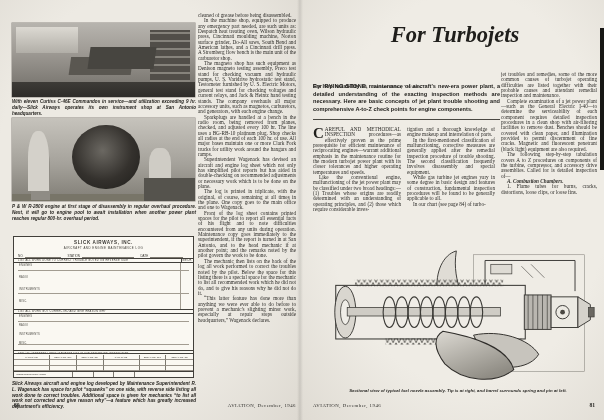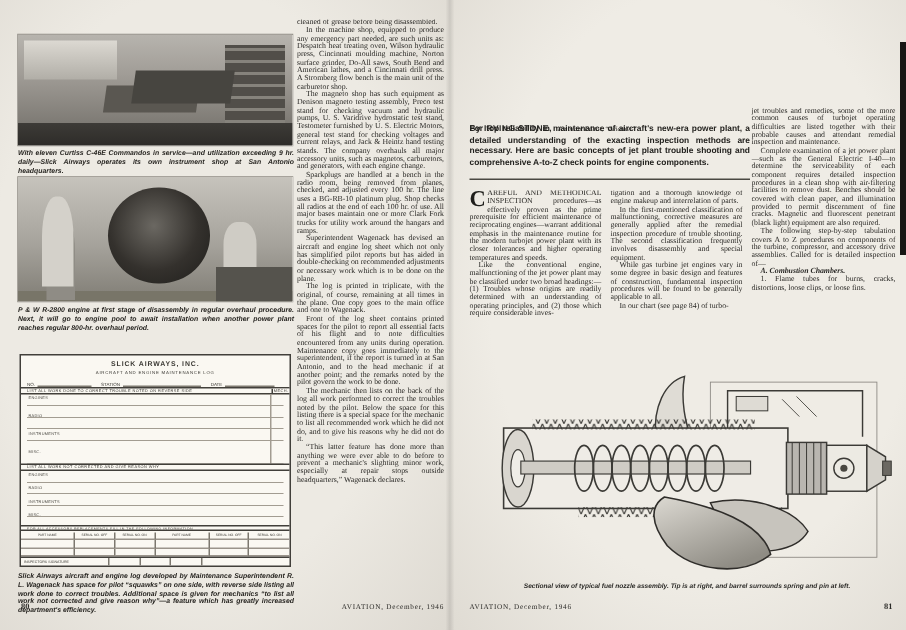--- a/index.html
+++ b/index.html
@@ -196,20 +196,21 @@
 
     <div class="footer foot-l">
       <span class="pageno">80</span>
       <span class="journal">AVIATION, December, 1946</span>
     </div>
   </section>
 
   <section class="page right"></section>
 
   <h1 class="title">
+    <span>For Turbojets</span>
   </h1>
 
   <div class="byline">
     <span class="by">By IRVING STONE,</span>
     <span class="role">Assistant Editor, “Aviation”</span>
   </div>
 
   <p class="intro">For top reliability in maintenance of aircraft's new-era power plant, a detailed understanding of the exacting inspection methods are necessary. Here are basic concepts of jet plant trouble shooting and comprehensive A-to-Z check points for engine components.</p>
   <div class="hrule"></div>
 

